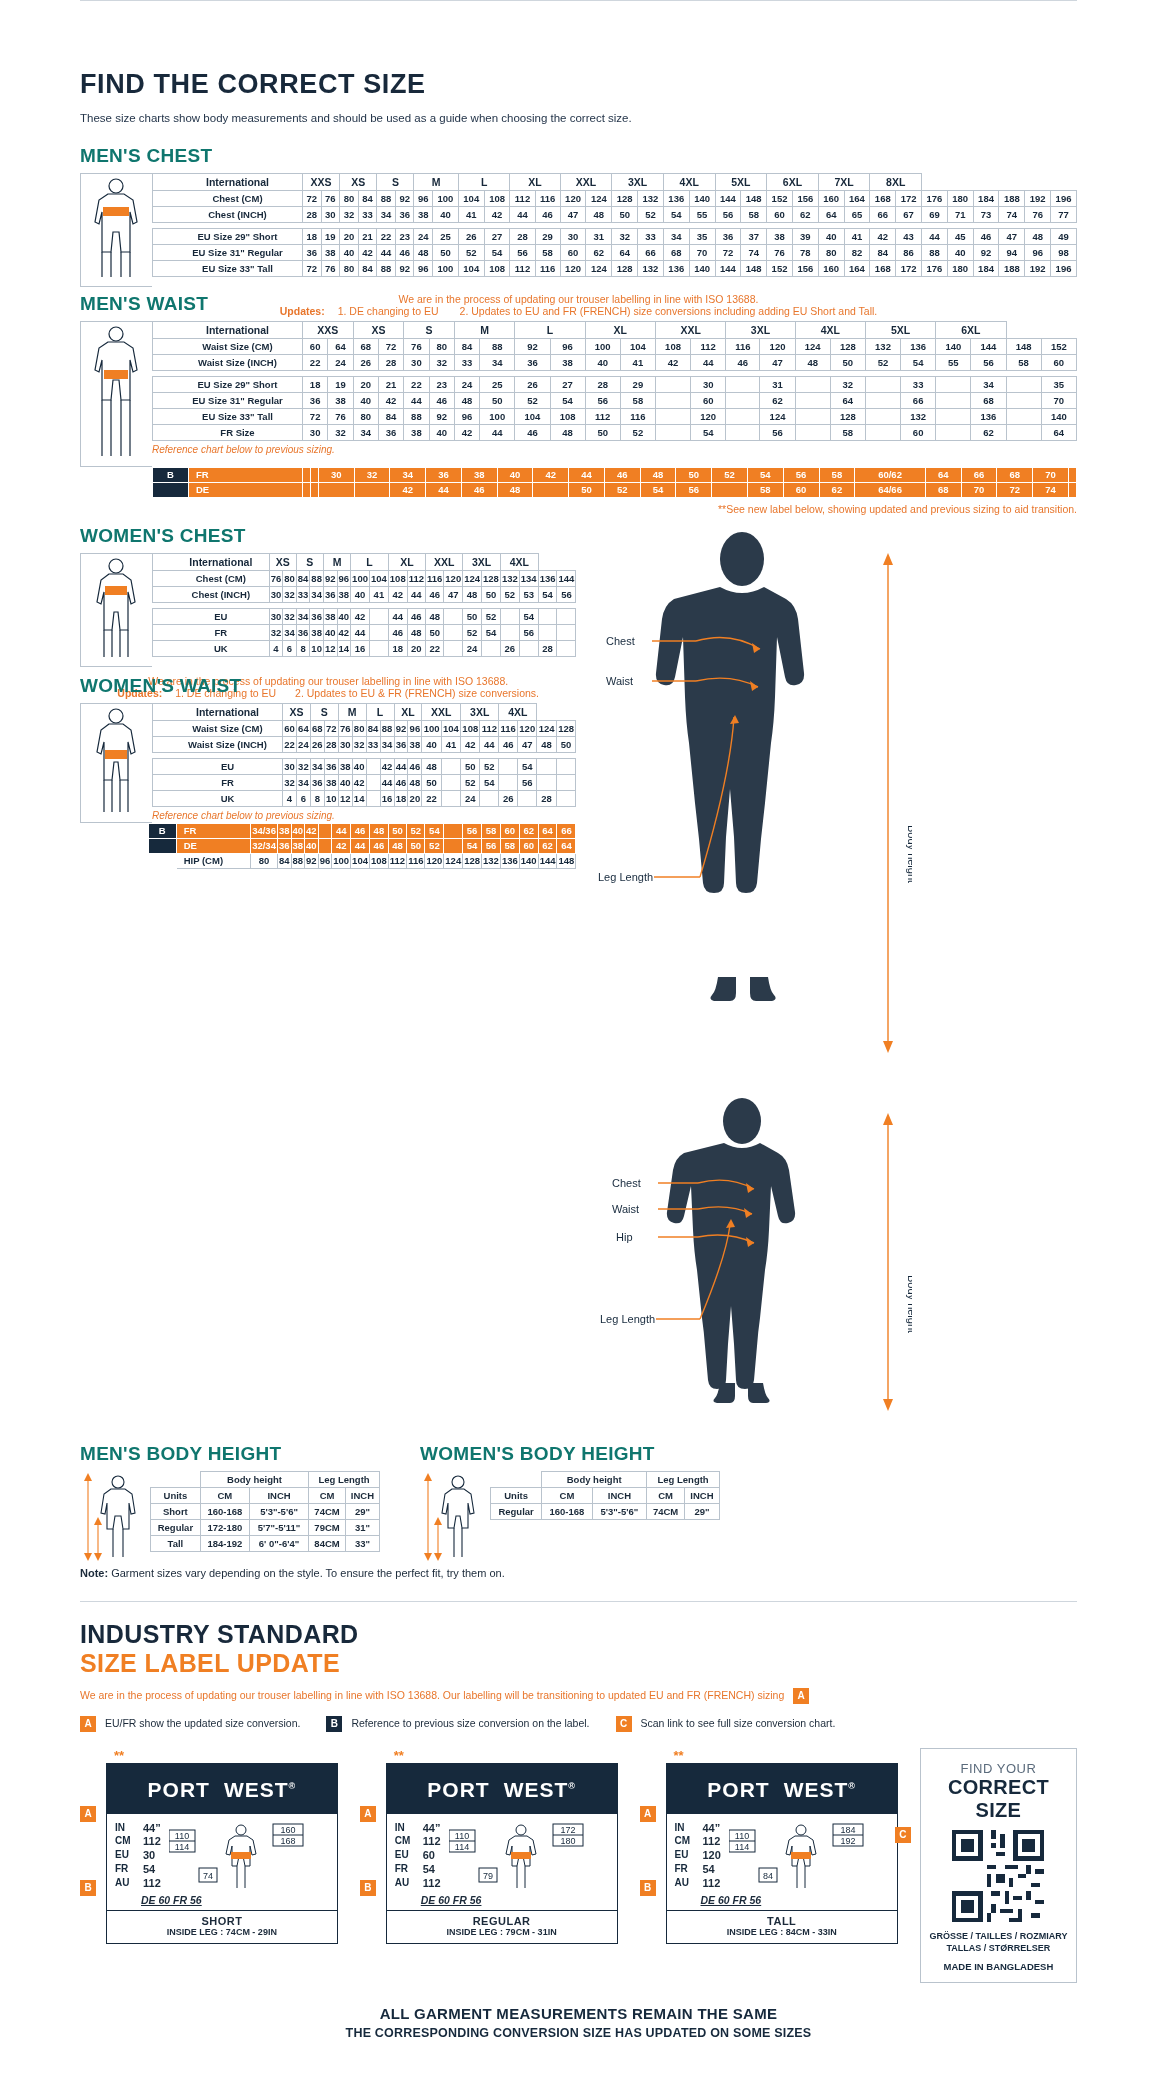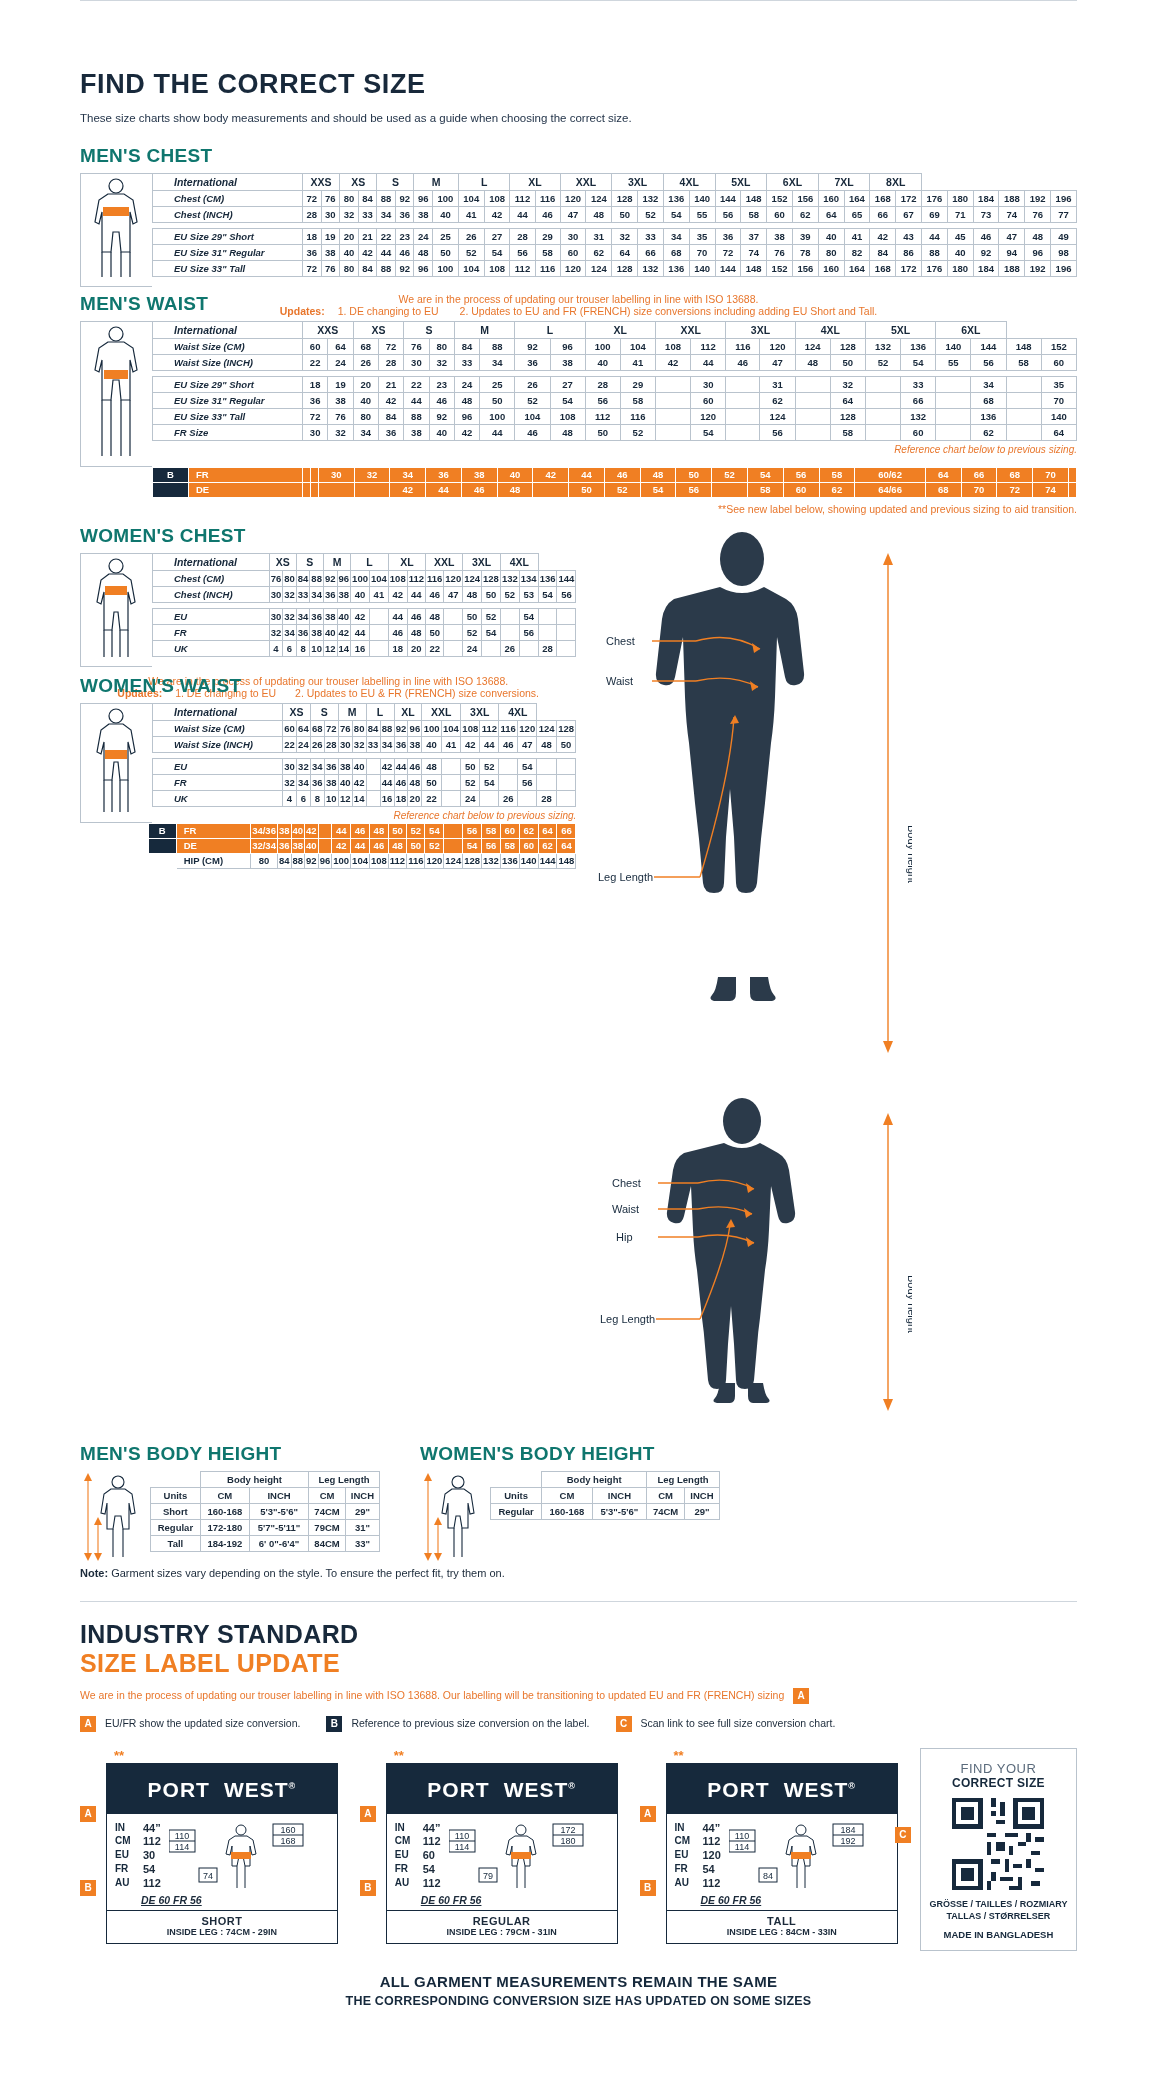--- a/index.html
+++ b/index.html
@@ -36,45 +36,44 @@
   table.sz { border-collapse: collapse; width:100%; font-size: 9.5px; }
   table.sz td, table.sz th {
     border: 1px solid #b9c3cd;
     text-align:center;
     padding: 2px 1px;
     height: 15px;
     color:#17283a;
     font-weight: 600;
   }
   table.sz td.lbl {
-    text-align:left;
+    text-align:center;
     padding-left: 21px;
     font-weight: 600;
     white-space: nowrap;
-    font-style: italic;
   }
   table.sz tr.hdr td { font-weight: 800; font-size: 10.5px; }
   table.sz tr.spacer td { border:none; height:6px; }
 
   .layout { display:flex; align-items:stretch; }
   .figure-col {
     width: 72px;
     border:1px solid #b9c3cd;
     border-right: none;
     position: relative;
     flex: 0 0 72px;
   }
   .tbl-col { flex:1 1 auto; }
 
   
   .note-orange { color:#e8762c; font-size: 10.5px; margin: 5px 0 4px 0; }
   .note-orange b { font-weight: 700; }
   .note-right { text-align:right; }
 
-  .ref-prev { color:#e8762c; font-size:10px; font-style:italic; margin:3px 0 2px 0;text-align:right; }
+  .ref-prev { color:#e8762c; font-size:10px; font-style:italic; margin:3px 0 2px 0; }
 
   table.orange { border-collapse: collapse; width:100%; font-size:9.5px; }
   table.orange td {
     border:1px solid #ffffff;
     background:#f07f23;
     color:#fff;
     text-align:center;
     height:15px;
     font-weight:600;
   }
@@ -115,21 +114,21 @@
   .figbox { flex:1 1 auto; position:relative; height:66px; }
   .label-foot { border-top:1px solid #16293c; text-align:center; padding:4px 0 6px 0;}
   .label-foot .big { font-weight:800; font-size:11px; letter-spacing:.5px;}
   .label-foot .small { font-size:9px; font-weight:700; }
   .de-fr { font-size:10.5px; font-style:italic; font-weight:800; padding:2px 0 4px 34px;text-decoration:underline;}
 
   .side-badge { position:absolute; left:0; width:16px; height:16px; background:#f07f23; color:#fff; font-weight:800; font-size:10px; text-align:center; line-height:16px;}
 
   .qr-card { width:205px; border:1px solid #b9c3cd; text-align:center; padding:12px 8px 10px 8px; position:relative;}
   .qr-card .t1 { font-size:13px; color:#5b6b7c; letter-spacing:.5px;}
-  .qr-card .t2 { font-size:12px; font-weight:800; color:#16293c; letter-spacing:.3px; margin-bottom:8px;}
+  .qr-card .t2 { font-size:20px; font-weight:800; color:#16293c; letter-spacing:.3px; margin-bottom:8px;}
   .qr { width:92px; height:92px; margin:0 auto 8px auto; }
   .qr-card .t3 { font-size:9px; font-weight:700; color:#16293c; line-height:1.35;}
   .qr-card .t4 { font-size:9.5px; font-weight:800; color:#16293c; margin-top:7px;}
 
   .footline1 { text-align:center; font-size:15px; font-weight:800; color:#16293c; letter-spacing:.3px; margin-top:22px;}
   .footline2 { text-align:center; font-size:12.5px; font-weight:700; color:#16293c; letter-spacing:.2px; margin-top:4px;}
 
   .wchest-wrap { display:flex; gap:16px; }
   .left-tables { width:660px; }
   .right-models { flex:1 1 auto; position:relative; }

